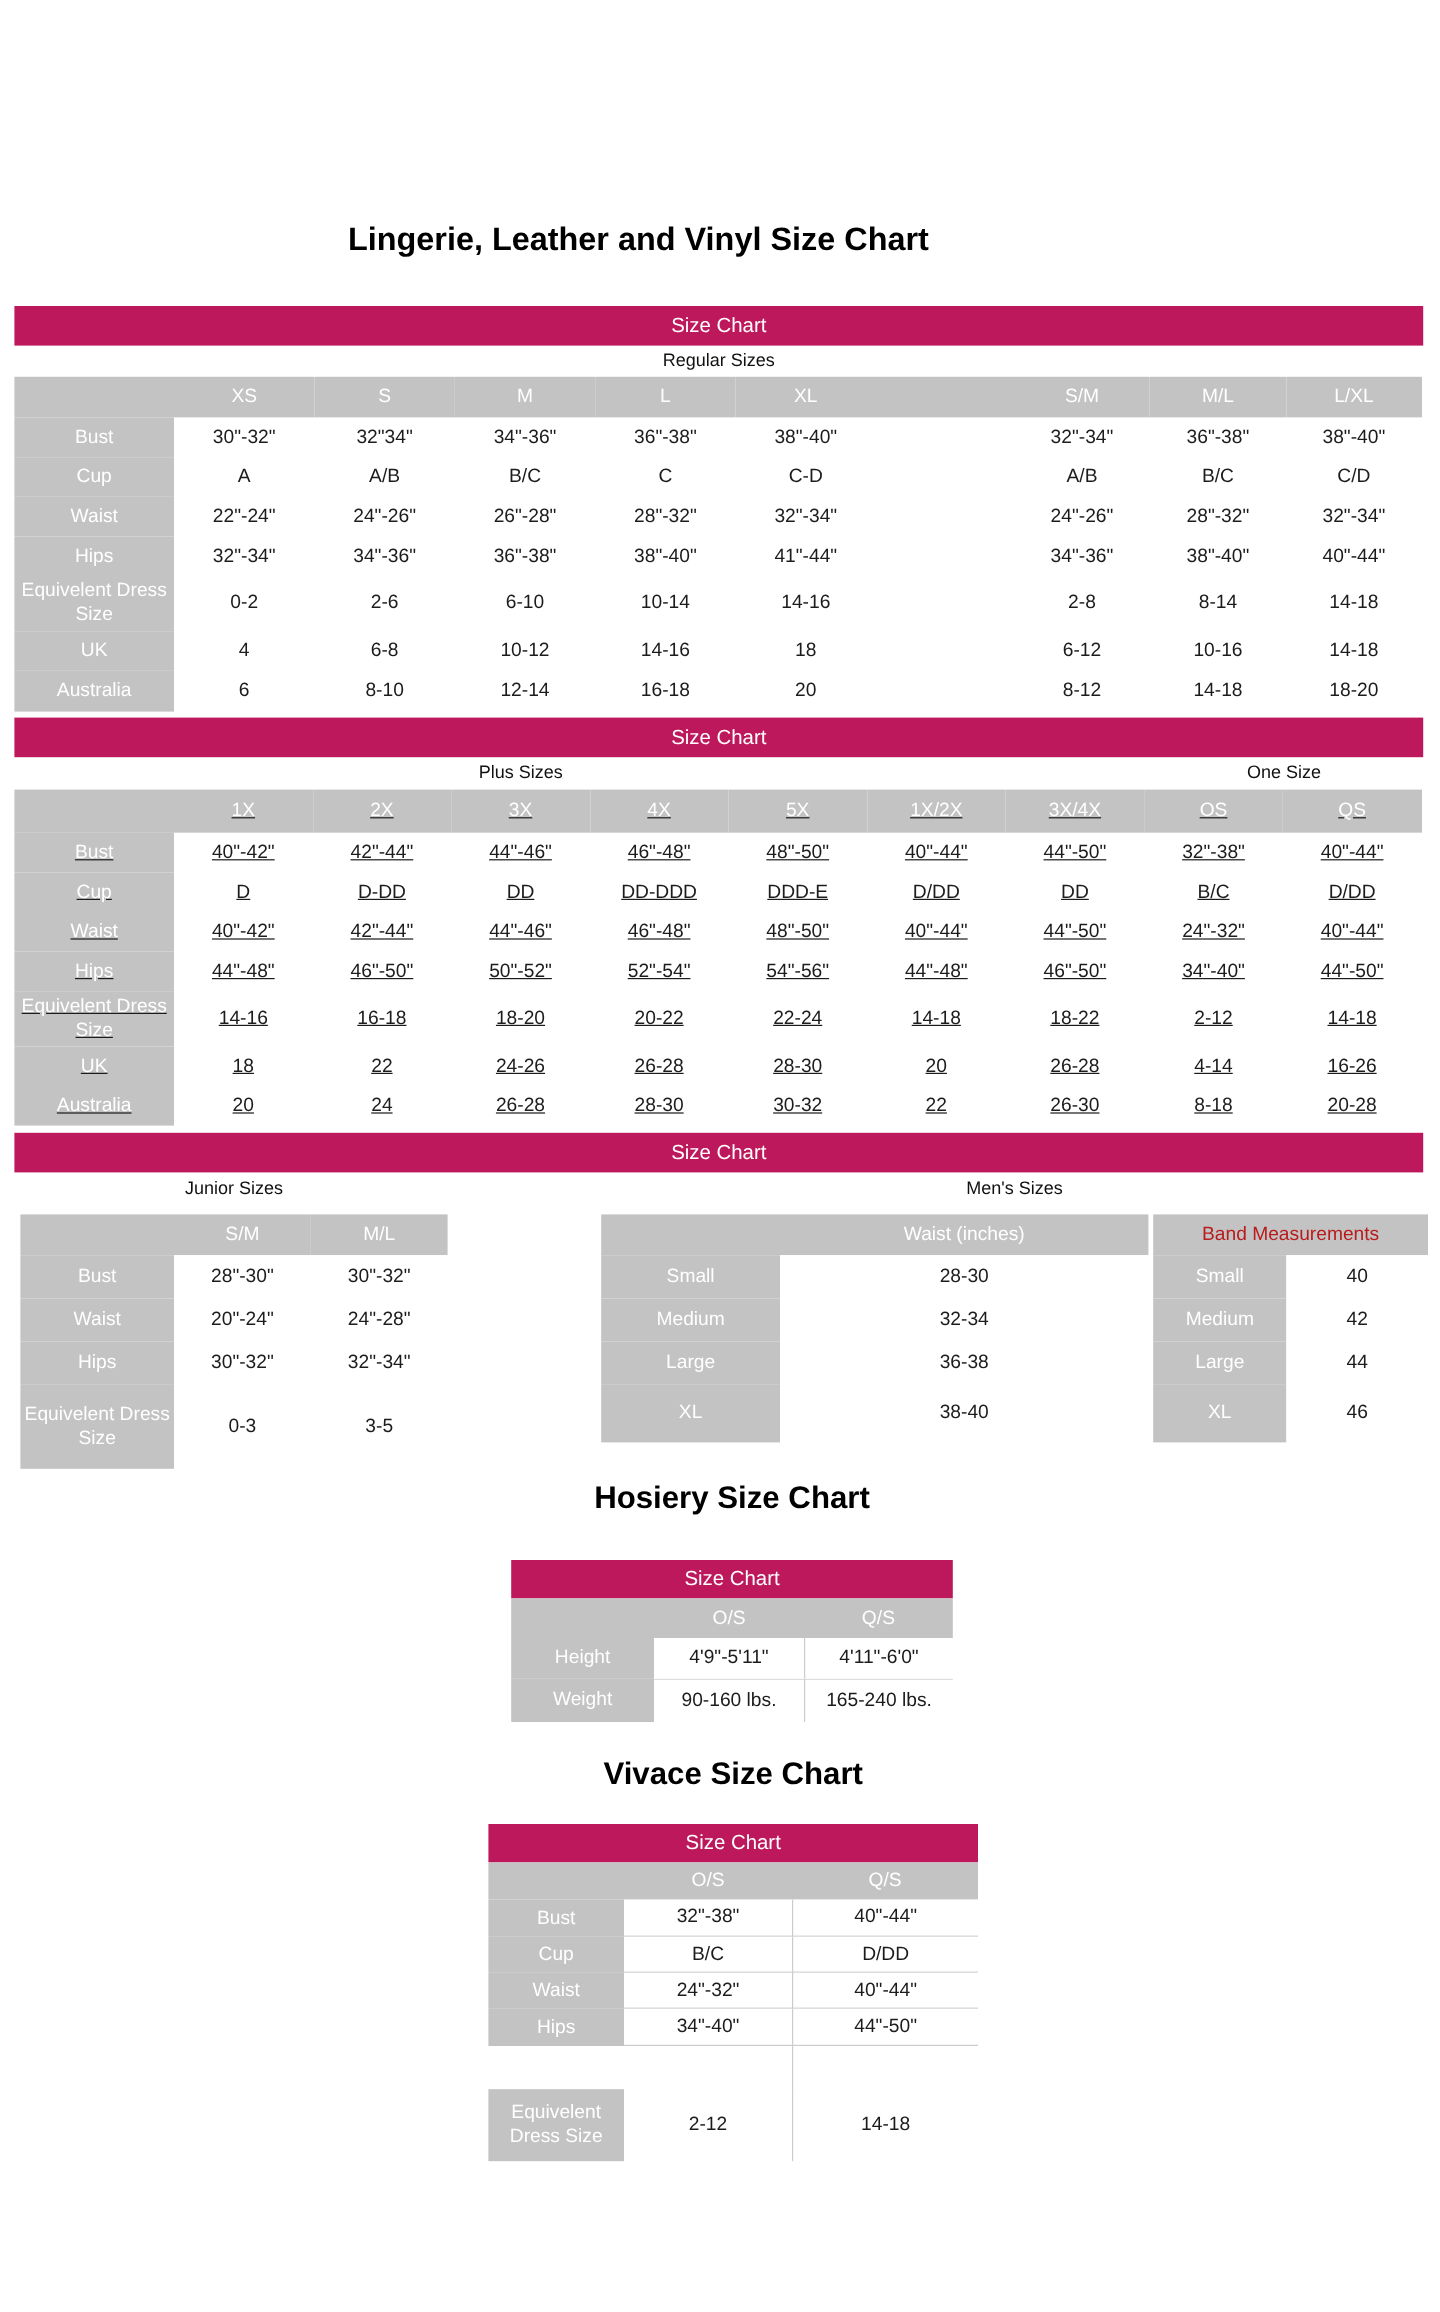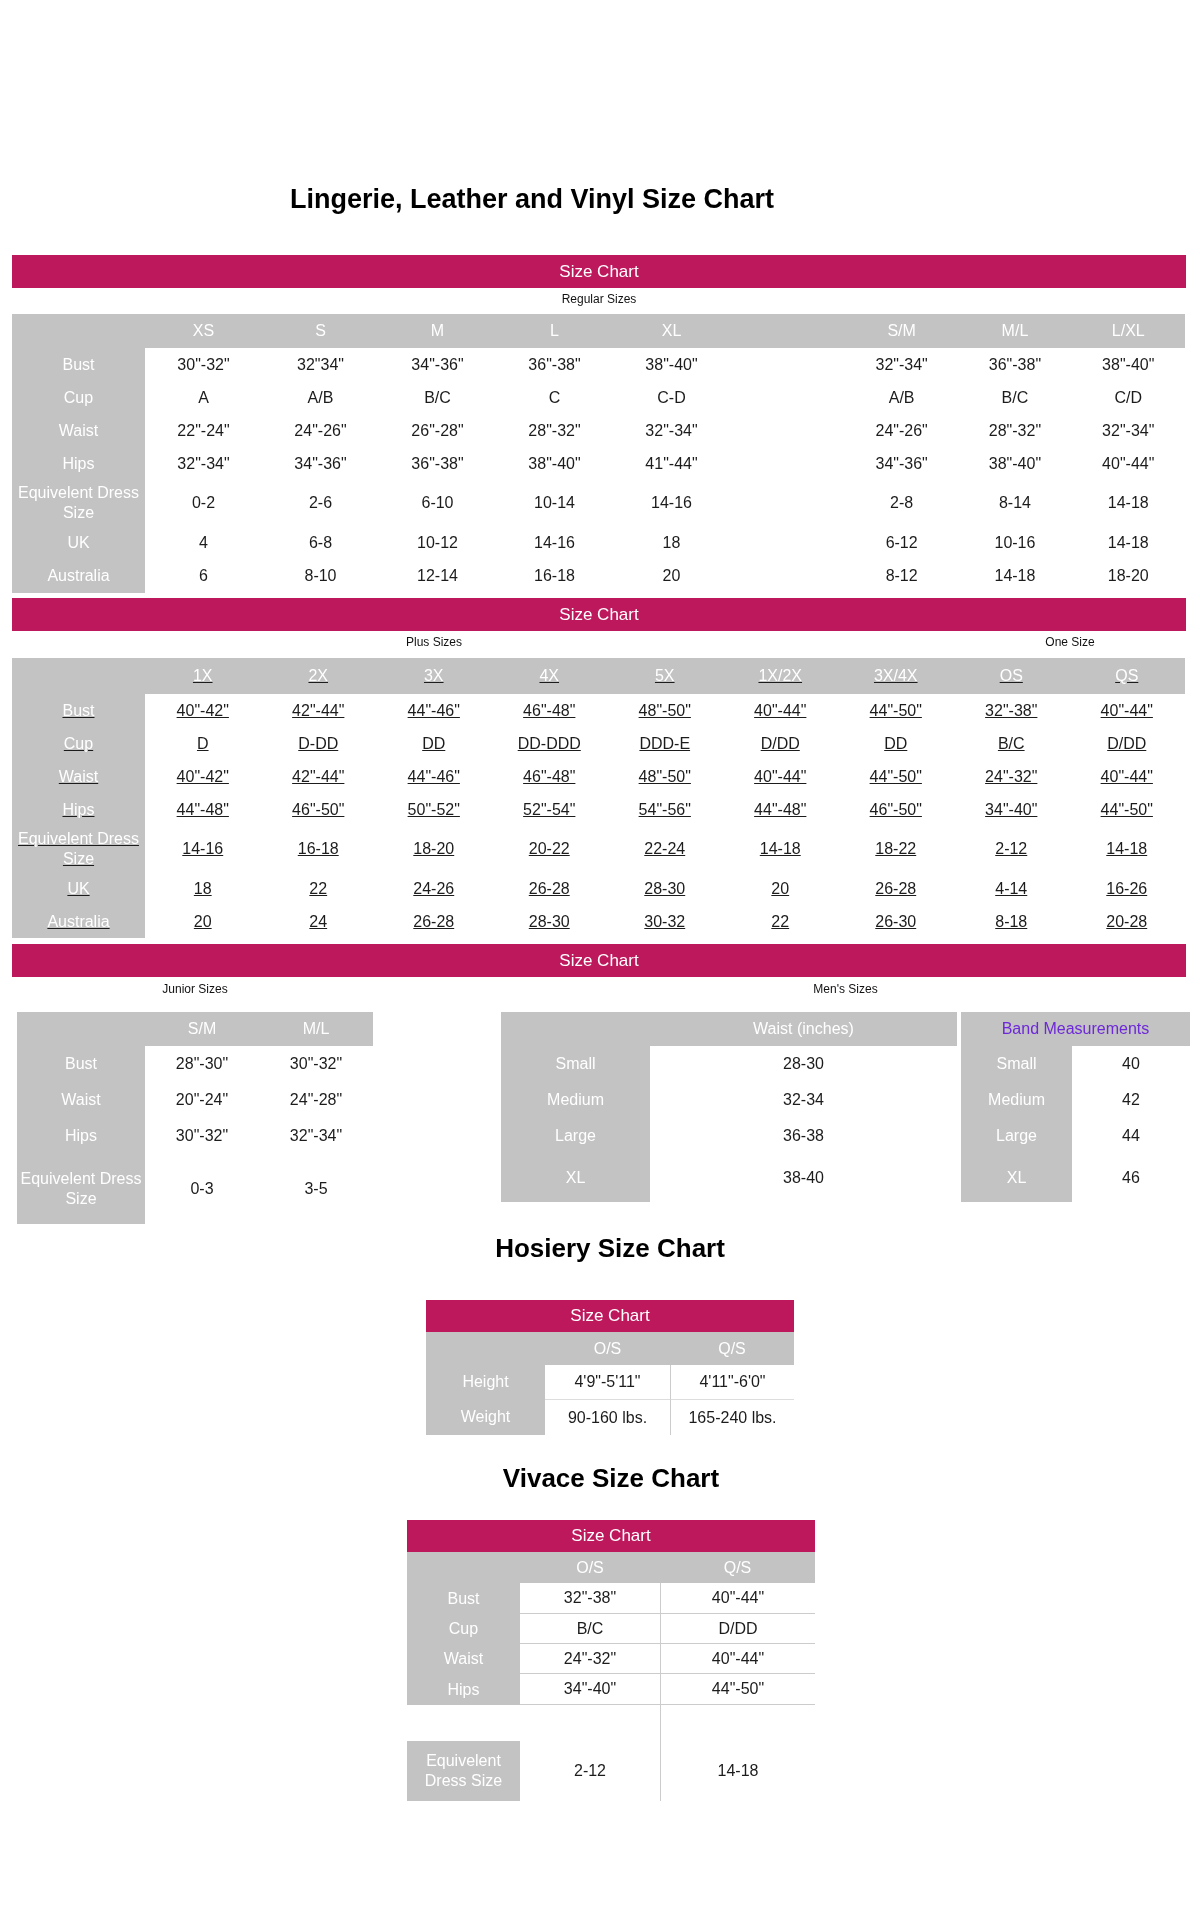--- a/index.html
+++ b/index.html
@@ -3,21 +3,21 @@
 <meta charset="utf-8">
 <style>
   html,body{margin:0;padding:0;background:#fff;}
   .page{position:relative;width:1200px;height:1927px;background:#ffffff;
         font-family:"Liberation Sans","DejaVu Sans",sans-serif;color:#1c1c1c;overflow:hidden;}
   .doc-title{position:absolute;left:0;width:1064px;text-align:center;
              font-size:27px;font-weight:bold;color:#000;}
   .sub-title{position:absolute;text-align:center;font-size:26px;font-weight:bold;color:#000;}
   .bar{position:absolute;background:#be185d;color:#fff;display:flex;align-items:center;
        justify-content:center;font-size:17px;}
-  .seclabel{position:absolute;text-align:center;font-size:12px;color:#111;}
+  .seclabel{position:absolute;text-align:center;font-size:15px;color:#111;}
   .tbl{position:absolute;}
   .frow{display:flex;}
   .cell{display:flex;align-items:center;justify-content:center;font-size:16px;
         box-sizing:border-box;text-align:center;line-height:1.25;}
   .hdr .cell{background:#c3c3c3;color:#fff;}
   .lab{background:#c3c3c3;color:#fff;}
   .val{background:#fff;color:#1c1c1c;}
   .empty{background:#fff;}
   
   .t1 .c0{width:133px;} .t1 .cv{width:117px;} .t1 .cg{width:115px;} .t1 .cr{width:113.3px;}
@@ -306,21 +306,21 @@
       <div class="cell cv val">36-38</div>
     </div>
     <div class="frow h48">
       <div class="cell c0 lab">XL</div>
       <div class="cell cv val">38-40</div>
     </div>
   </div>
 
   <div class="tbl tmB" style="left:961px;top:1012px;">
     <div class="frow hdr h34">
-      <div class="cell" style="width:229px;background:#c3c3c3;color:#6d28d9;">Band Measurements</div>
+      <div class="cell" style="width:229px;background:#c3c3c3;color:#b91c1c;">Band Measurements</div>
     </div>
     <div class="frow h36">
       <div class="cell c0 lab">Small</div>
       <div class="cell cv val">40</div>
     </div>
     <div class="frow h36">
       <div class="cell c0 lab">Medium</div>
       <div class="cell cv val">42</div>
     </div>
     <div class="frow h36">

